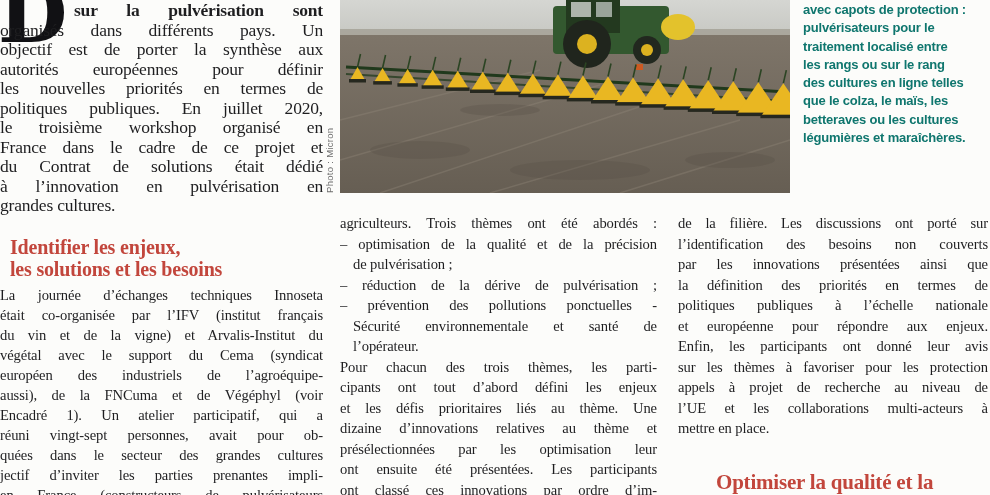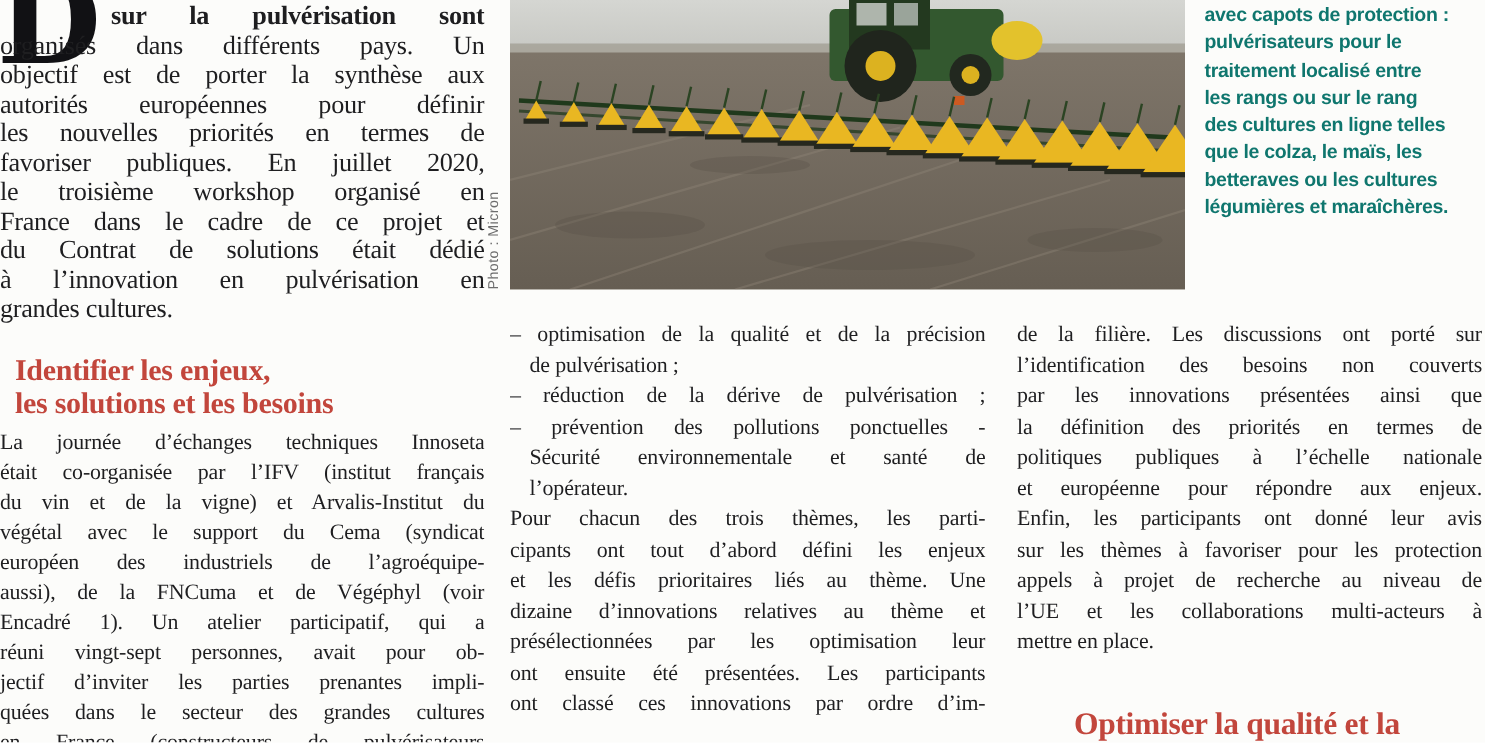--- a/index.html
+++ b/index.html
@@ -48,21 +48,21 @@
 
 <div class="page">
 
   <div class="abs dropcap">D</div>
   <div class="abs lead jlines">
       <div class="tline first">sur la pulvérisation sont</div>
       <div class="tline">organisés dans différents pays. Un</div>
       <div class="tline">objectif est de porter la synthèse aux</div>
       <div class="tline">autorités européennes pour définir</div>
       <div class="tline">les nouvelles priorités en termes de</div>
-      <div class="tline">favoriser publiques. En juillet 2020,</div>
+      <div class="tline">politiques publiques. En juillet 2020,</div>
       <div class="tline">le troisième workshop organisé en</div>
       <div class="tline">France dans le cadre de ce projet et</div>
       <div class="tline">du Contrat de solutions était dédié</div>
       <div class="tline">à l’innovation en pulvérisation en</div>
       <div class="tline e">grandes cultures.</div>
     </div>
 
   <div class="abs redhead h-left">
       <div class="tline">Identifier les enjeux,</div>
       <div class="tline">les solutions et les besoins</div>
@@ -70,22 +70,22 @@
 
   <div class="abs bodycol left-body jlines">
       <div class="tline">La journée d’échanges techniques Innoseta</div>
       <div class="tline">était co-organisée par l’IFV (institut français</div>
       <div class="tline">du vin et de la vigne) et Arvalis-Institut du</div>
       <div class="tline">végétal avec le support du Cema (syndicat</div>
       <div class="tline">européen des industriels de l’agroéquipe-</div>
       <div class="tline">aussi), de la FNCuma et de Végéphyl (voir</div>
       <div class="tline">Encadré 1). Un atelier participatif, qui a</div>
       <div class="tline">réuni vingt-sept personnes, avait pour ob-</div>
+      <div class="tline">quées dans le secteur des grandes cultures</div>
       <div class="tline">jectif d’inviter les parties prenantes impli-</div>
-      <div class="tline">quées dans le secteur des grandes cultures</div>
       <div class="tline">en France (constructeurs de pulvérisateurs</div>
     </div>
 
   <div class="abs photo">
     <svg width="450" height="193" viewBox="0 0 450 193" xmlns="http://www.w3.org/2000/svg">
       <defs>
         <linearGradient id="fieldGrad" x1="0" y1="0" x2="0" y2="1">
           <stop offset="0" stop-color="#7e7569"></stop>
           <stop offset="1" stop-color="#665e53"></stop>
         </linearGradient>
@@ -195,20 +195,21 @@
       <div class="tline">pulvérisateurs pour le</div>
       <div class="tline">traitement localisé entre</div>
       <div class="tline">les rangs ou sur le rang</div>
       <div class="tline">des cultures en ligne telles</div>
       <div class="tline">que le colza, le maïs, les</div>
       <div class="tline">betteraves ou les cultures</div>
       <div class="tline">légumières et maraîchères.</div>
     </div>
 
   <div class="abs bodycol mid-col jlines">
+      <div class="tline">agriculteurs. Trois thèmes ont été abordés :</div>
       <div class="tline">– optimisation de la qualité et de la précision</div>
       <div class="tline i e">de pulvérisation ;</div>
       <div class="tline">– réduction de la dérive de pulvérisation ;</div>
       <div class="tline">– prévention des pollutions ponctuelles -</div>
       <div class="tline i">Sécurité environnementale et santé de</div>
       <div class="tline i e">l’opérateur.</div>
       <div class="tline">Pour chacun des trois thèmes, les parti-</div>
       <div class="tline">cipants ont tout d’abord défini les enjeux</div>
       <div class="tline">et les défis prioritaires liés au thème. Une</div>
       <div class="tline">dizaine d’innovations relatives au thème et</div>

